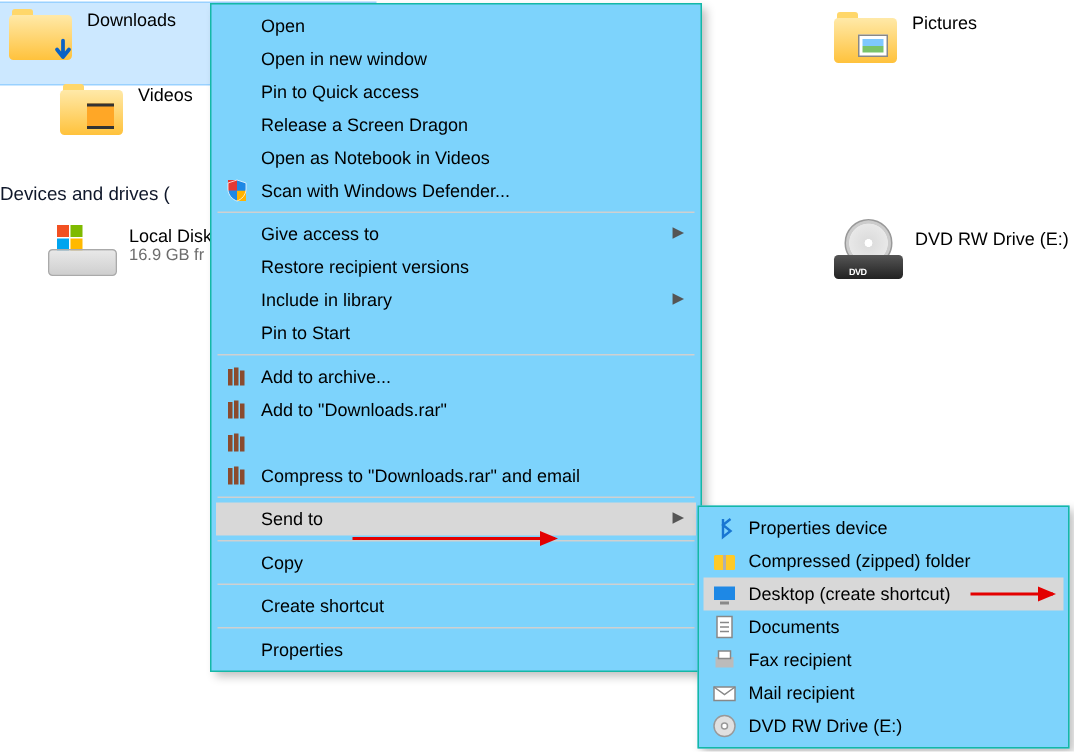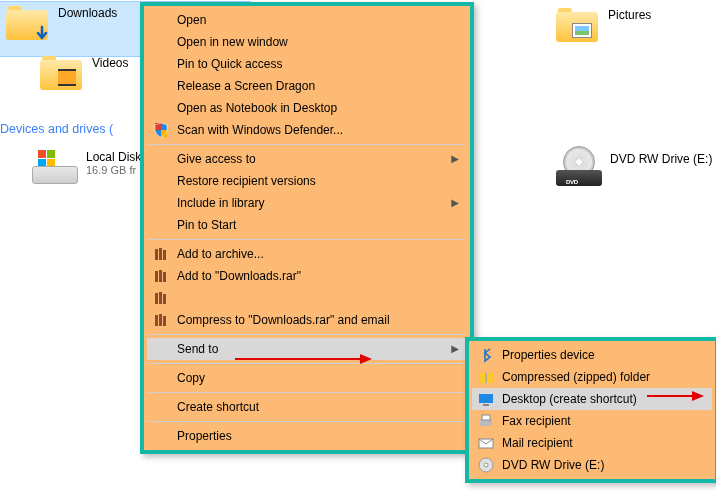--- a/index.html
+++ b/index.html
@@ -9,31 +9,31 @@
 .folder-icon .tab{position:absolute;left:2px;top:0;width:14px;height:5px;background:#ffd76a;border-radius:2px 2px 0 0}
 .folder-icon .body{position:absolute;left:0;top:4px;right:0;bottom:0;background:linear-gradient(#ffe9a8,#ffc23c);border-radius:3px}
 .folder-icon .arrow{position:absolute;right:-3px;bottom:-3px;width:18px;height:18px}
 .folder-icon .arrow svg{display:block}
 .small-pic{position:absolute;right:6px;bottom:4px;width:18px;height:13px;background:#fff;border:1px solid #888}
 .small-pic::after{content:"";position:absolute;left:2px;top:2px;right:2px;bottom:2px;background:linear-gradient(#7ec8ff 55%,#7ac36a 55%)}
 .small-film{position:absolute;right:6px;bottom:4px;width:18px;height:13px;background:#ffa726;border-top:2px solid #333;border-bottom:2px solid #333}
 .label{white-space:nowrap}
 .sub{color:#6d6d6d;font-size:11px}
 .sel{background:#cce8ff;outline:1px solid #99d1ff}
-.header{position:absolute;left:0;top:118px;color:#3b82f6;font-size:12.5px}
+.header{position:absolute;left:0;top:118px;color:#0f172a;font-size:12.5px}
 .hdd{width:46px;height:34px;position:relative;margin-right:8px;flex:none}
 .hdd .case{position:absolute;left:0;right:0;bottom:0;height:16px;background:linear-gradient(#e8e8e8,#cfcfcf);border-radius:3px;border:1px solid #aaa}
 .hdd .win{position:absolute;left:6px;top:0;width:18px;height:18px}
 .hdd .win span{position:absolute;width:8px;height:8px}
 .hdd .w1{background:#f25022;left:0;top:0}.hdd .w2{background:#7fba00;left:9px;top:0}.hdd .w3{background:#00a4ef;left:0;top:9px}.hdd .w4{background:#ffb900;left:9px;top:9px}
 .dvd{width:46px;height:34px;position:relative;margin-right:8px;flex:none}
 .dvd .case{position:absolute;left:0;right:0;bottom:0;height:16px;background:linear-gradient(#555,#222);border-radius:3px}
 .dvd .disc{position:absolute;left:7px;top:-6px;width:30px;height:30px;border-radius:50%;background:radial-gradient(circle,#fff 12%,#ddd 13%,#e8e8e8 60%,#ccc 62%);border:1px solid #999}
 .dvd .badge{position:absolute;left:10px;bottom:1px;font-size:6px;color:#fff;font-weight:bold;letter-spacing:-.3px}
-.menu{position:absolute;background:#fdba74;border:4px solid #14b8a6;box-shadow:3px 3px 6px rgba(0,0,0,.25);padding:3px}
+.menu{position:absolute;background:#7dd3fc;border:1px solid #14b8a6;box-shadow:3px 3px 6px rgba(0,0,0,.25);padding:3px}
 .menu .row{display:flex;align-items:center;height:22px;padding:0 24px 0 30px;position:relative;white-space:nowrap}
 .menu .row.hover{background:#d8d8d8}
 .menu .row .ico{position:absolute;left:6px;top:3px;width:16px;height:16px}
 .menu .sep{height:0;border-top:1px solid #d0d0d0;margin:3px 1px}
 .menu .arrow-r{position:absolute;right:8px;top:6px;font-size:10px;line-height:10px;color:#555}
 .books{display:block}
 .books rect{fill:#8a4b2e}
 .shield svg{display:block}
 .ann-arrow{position:absolute;height:2px;background:#e30000}
 .ann-arrow::after{content:"";position:absolute;right:-2px;top:-4px;border-left:12px solid #e30000;border-top:5px solid transparent;border-bottom:5px solid transparent}
@@ -108,21 +108,21 @@
     <div class="row">
         <span>Open in new window</span>
       </div>
     <div class="row">
         <span>Pin to Quick access</span>
       </div>
     <div class="row">
         <span>Release a Screen Dragon</span>
       </div>
     <div class="row">
-        <span>Open as Notebook in Desktop</span>
+        <span>Open as Notebook in Videos</span>
       </div>
     <div class="row">
       <span class="ico shield">
         <svg width="16" height="16">
             <path d="M8 1l6 2v4c0 4-3 7-6 8-3-1-6-4-6-8V3z" fill="#1e88e5"></path>
             <rect x="2" y="1" width="6" height="7" fill="#e53935"></rect>
             <rect x="8" y="8" width="6" height="7" fill="#ffb300" clip-path="inset(0)"></rect>
             <path d="M8 1l6 2v4c0 4-3 7-6 8-3-1-6-4-6-8V3z" fill="none" stroke="#fff" stroke-width=".5"></path>
           </svg>
       </span>
@@ -218,20 +218,29 @@
     </div>
     <div class="row hover">
       <span class="ico"><svg width="16" height="16">
             <rect x="1" y="3" width="14" height="9" fill="#1e88e5"></rect>
             <rect x="5" y="13" width="6" height="2" fill="#888"></rect>
           </svg></span>
       <span>Desktop (create shortcut)</span>
     </div>
     <div class="row">
       <span class="ico"><svg width="16" height="16">
+            <rect x="3" y="1" width="10" height="14" fill="#fff" stroke="#888"></rect>
+            <line x1="5" y1="5" x2="11" y2="5" stroke="#888"></line>
+            <line x1="5" y1="8" x2="11" y2="8" stroke="#888"></line>
+            <line x1="5" y1="11" x2="11" y2="11" stroke="#888"></line>
+          </svg></span>
+      <span>Documents</span>
+    </div>
+    <div class="row">
+      <span class="ico"><svg width="16" height="16">
             <rect x="2" y="6" width="12" height="7" fill="#bbb"></rect>
             <rect x="4" y="2" width="8" height="5" fill="#fff" stroke="#888"></rect>
           </svg></span>
       <span>Fax recipient</span>
     </div>
     <div class="row">
       <span class="ico"><svg width="16" height="16">
             <rect x="1" y="4" width="14" height="9" fill="#fff" stroke="#888"></rect>
             <path d="M1 4l7 5 7-5" fill="none" stroke="#888"></path>
           </svg></span>

